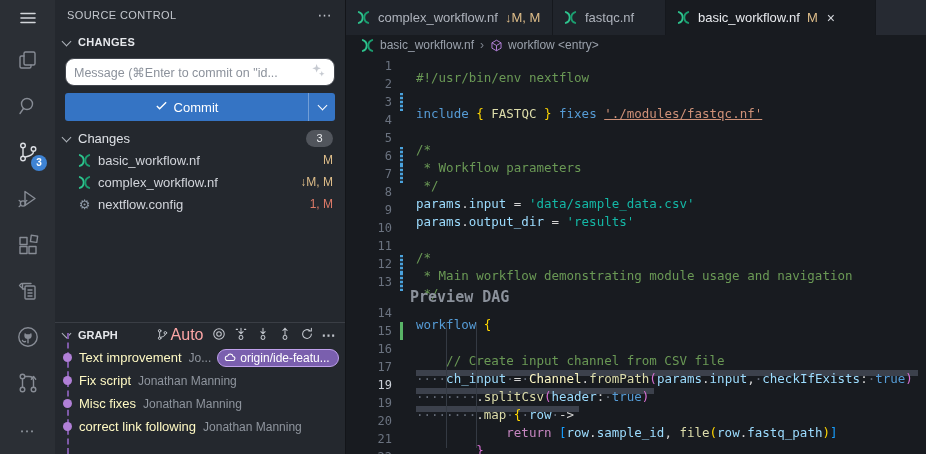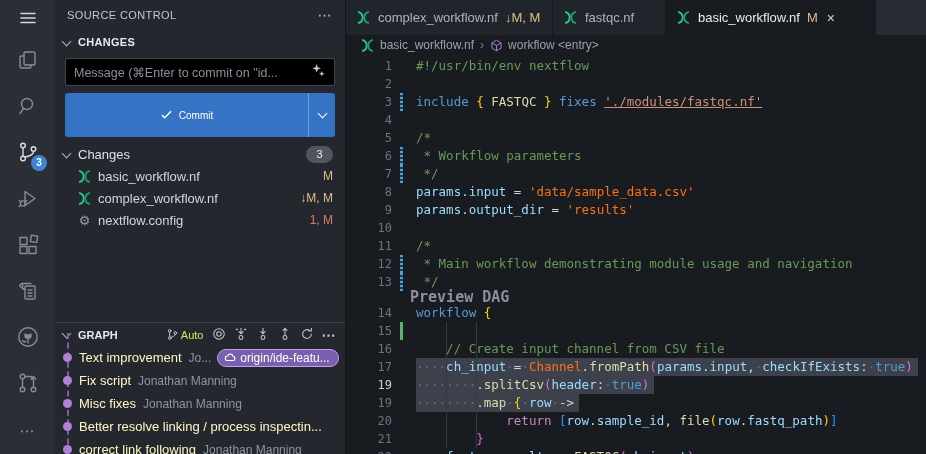--- a/index.html
+++ b/index.html
@@ -15,42 +15,42 @@
             color:#fff;font-size:10px;display:flex;align-items:center;justify-content:center;font-weight:bold;}
   .ab-dots{color:#9aa0a8;font-size:15px;letter-spacing:1px;}
   
   .sidebar{width:290px;background:#24282e;flex-shrink:0;position:relative;color:#c9cdd4;border-right:1px solid #131519;}
   .sc-header{height:30px;display:flex;align-items:center;padding:0 12px;font-size:11px;letter-spacing:.4px;color:#c4c8ce;}
   .sc-header .spacer{flex:1}
   .dots{color:#c0c4cb;font-size:14px;letter-spacing:1.5px;cursor:pointer;}
   .chev{display:inline-block;width:6px;height:6px;border-right:1.4px solid #aeb3bb;border-bottom:1.4px solid #aeb3bb;
         transform:rotate(45deg);margin:0 8px 2px 2px;flex-shrink:0;}
   .changes-head{height:24px;display:flex;align-items:center;padding-left:6px;font-size:11px;font-weight:bold;color:#e6e8ec;letter-spacing:.3px;}
-  .msg-input{margin:4px 10px 0 10px;height:26px;background:#000000;border:1px solid #41454d;border-radius:3px;
+  .msg-input{margin:4px 10px 0 10px;height:26px;background:#ffffff;border:1px solid #41454d;border-radius:9px;
              display:flex;align-items:center;padding:0 8px;font-size:12.5px;color:#8b919b;}
   .msg-input .ph{flex:1;white-space:nowrap;overflow:hidden;}
-  .commit-btn{margin:7px 10px 0 10px;height:44px;background:#3574c4;border-radius:3px;display:flex;align-items:stretch;
-              color:#fff;font-size:10px;cursor:pointer;}
+  .commit-btn{margin:7px 10px 0 10px;height:28px;background:#3574c4;border-radius:3px;display:flex;align-items:stretch;
+              color:#fff;font-size:13px;cursor:pointer;}
   .commit-main{flex:1;display:flex;align-items:center;justify-content:center;gap:6px;}
   .commit-drop{width:26px;display:flex;align-items:center;justify-content:center;border-left:1px solid rgba(255,255,255,.3);}
   .commit-drop .chev{border-color:#fff;margin:0 0 3px 0;}
   .tree-row{height:22px;display:flex;align-items:center;padding-left:6px;margin-top:6px;font-size:13px;color:#dde0e5;}
   .count-badge{margin-left:auto;margin-right:12px;min-width:19px;height:17px;border-radius:9px;background:#51555c;
                color:#eceef1;font-size:11px;display:flex;align-items:center;justify-content:center;padding:0 4px;}
   .file-row{height:22px;display:flex;align-items:center;padding-left:22px;font-size:13px;color:#d2d5db;cursor:pointer;}
   .file-row .fstatus{margin-left:auto;margin-right:12px;font-size:12px;}
   .st-mod{color:#dfbe8a;} .st-conflict{color:#dd7a68;}
   .nf-icon{width:15px;height:15px;margin-right:6px;flex-shrink:0;}
   .gear{width:15px;margin-right:6px;color:#8e9aa8;font-size:13px;line-height:15px;text-align:center;flex-shrink:0;}
   
   .graph{position:absolute;left:0;right:0;top:322px;bottom:0;border-top:1px solid #3a3e45;overflow:hidden;}
   .graph-header{height:23px;display:flex;align-items:center;padding:0 8px 0 6px;font-size:11px;font-weight:bold;color:#e6e8ec;}
   .gh-icons{margin-left:auto;display:flex;align-items:center;gap:8px;color:#c2c6cd;}
   .gh-icons svg{stroke:#c2c6cd;fill:none;stroke-width:1.2;stroke-linecap:round;}
-  .auto-lbl{font-size:11px;font-weight:normal;color:#bef264;margin-left:2px;}
+  .auto-lbl{font-size:16px;font-weight:normal;color:#fca5a5;margin-left:2px;}
   .commit-row{height:23px;display:flex;align-items:center;padding-left:24px;position:relative;font-size:13px;white-space:nowrap;overflow:hidden;}
   .commit-row .msg{color:#fef9c3;}
   .commit-row .author{color:#8f959e;font-size:12px;margin-left:7px;overflow:hidden;text-overflow:ellipsis;}
   .cdot{position:absolute;left:8px;top:50%;margin-top:-4.5px;width:9px;height:9px;border-radius:50%;background:#b180d7;z-index:2;}
   .cline-v{position:absolute;left:12px;top:355px;bottom:0;border-left:2px dashed #7e5aa8;z-index:1;}
   .branch-pill{margin-left:6px;display:flex;align-items:center;gap:4px;background:#7a5fae;border:1px solid #bfa0ec;
                border-radius:9px;padding:1px 8px 1px 6px;color:#fff;font-size:12px;flex-shrink:0;}
   .branch-pill svg{stroke:#fff;fill:none;stroke-width:1.2;}
   
   .editor{flex:1;display:flex;flex-direction:column;min-width:0;background:#181b20;}
@@ -67,27 +67,27 @@
   
   .code{position:relative;flex:1;overflow:hidden;font-family:"DejaVu Sans Mono",monospace;font-size:12.5px;
         line-height:18px;padding-top:2px;}
   .cline{display:flex;height:18px;}
   .lnum{width:54px;text-align:right;padding-right:8px;color:#6b7380;font-size:12px;flex-shrink:0;box-sizing:border-box;}
   .cline.cur .lnum{color:#ccd1d8;}
   .gbar{width:6px;position:relative;flex-shrink:0;}
   .gbar.mod::before{content:"";position:absolute;left:0;top:0;bottom:0;width:3px;
      background:repeating-linear-gradient(180deg,#4aa3de 0 2px,rgba(74,163,222,.25) 2px 4px);}
   .gbar.add::before{content:"";position:absolute;left:0;top:0;bottom:0;width:3px;background:#59b467;}
-  .ltext{margin-left:10px;white-space:pre;}
+  .ltext{margin-left:10px;white-space:pre;margin-top:12px;}
   .ltext.sel{background:#3c414c;padding-right:5px;}
   .codelens{height:13px;line-height:13px;margin-left:64px;font-size:15px;color:#8b919b;cursor:pointer;font-weight:bold;}
   .guide{position:absolute;width:1px;background:#343a43;}
-  .cm{color:#6A9955}.kw{color:#569CD6}.ct{color:#C586C0}.st{color:#f97316}
+  .cm{color:#6A9955}.kw{color:#569CD6}.ct{color:#C586C0}.st{color:#14b8a6}
   .ln{color:#CE9178;text-decoration:underline;cursor:pointer;}
-  .fn{color:#DCDCAA}.ty{color:#f97316}.vr{color:#9CDCFE}.pl{color:#D4D4D4}
+  .fn{color:#DCDCAA}.ty{color:#fef9c3}.vr{color:#9CDCFE}.pl{color:#D4D4D4}
   .b1{color:#FFD700}.b2{color:#DA70D6}.b3{color:#179FFF}.wsd{color:#656c79}
   .sparkle svg{stroke:none;fill:#c5c9d0;}
 </style>
 </head>
 <body>
 
 <div class="root">
 
   <div class="activitybar">
     <div class="ab-item">
@@ -291,24 +291,20 @@
         <span class="msg">Fix script</span>
         <span class="author">Jonathan Manning</span>
       </div>
       <div class="commit-row">
         <span class="cdot"></span>
         <span class="msg">Misc fixes</span>
         <span class="author">Jonathan Manning</span>
       </div>
       <div class="commit-row">
         <span class="cdot"></span>
-        <span class="msg">Better resolve linking / process inspectin...</span>
-      </div>
-      <div class="commit-row">
-        <span class="cdot"></span>
         <span class="msg">correct link following</span>
         <span class="author">Jonathan Manning</span>
       </div>
     </div>
   </div>
 
   <div class="editor">
     <div class="tabbar">
       <div class="tab" style="width:207px;">
         <svg class="nf-icon" viewBox="0 0 16 16">

